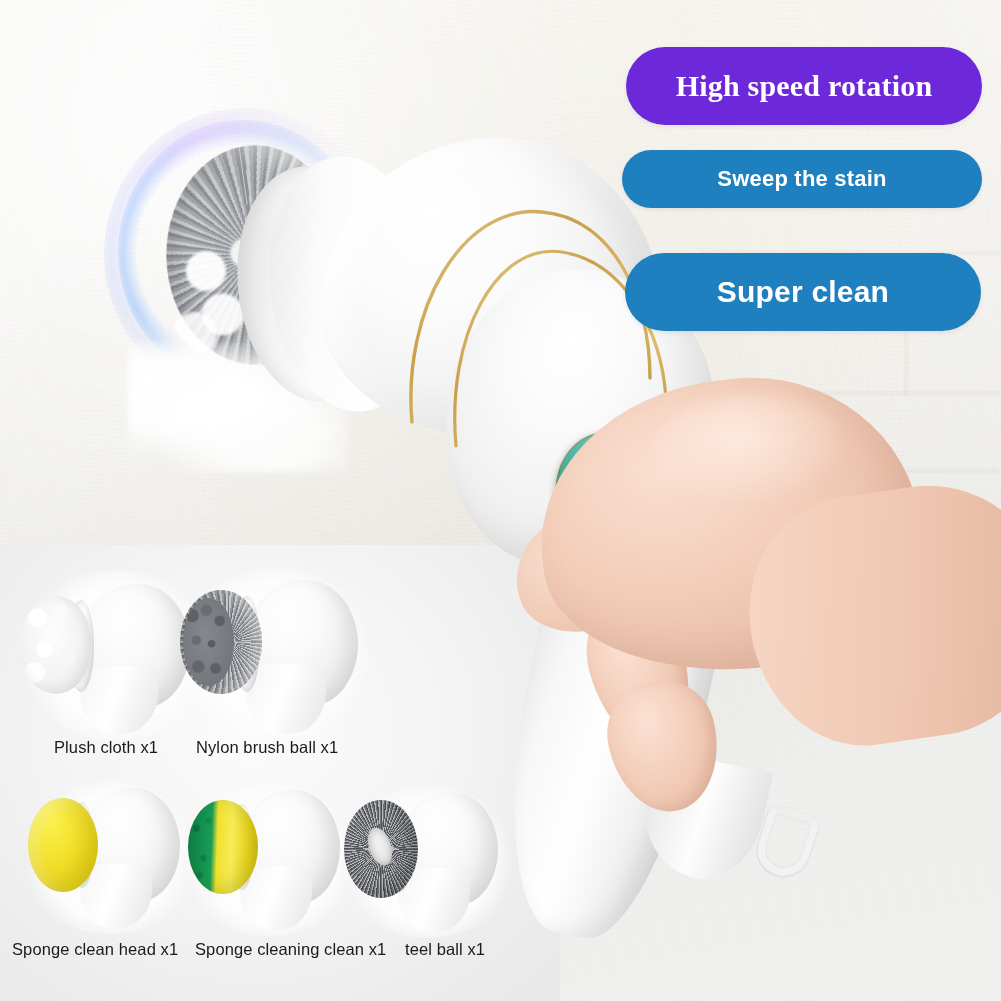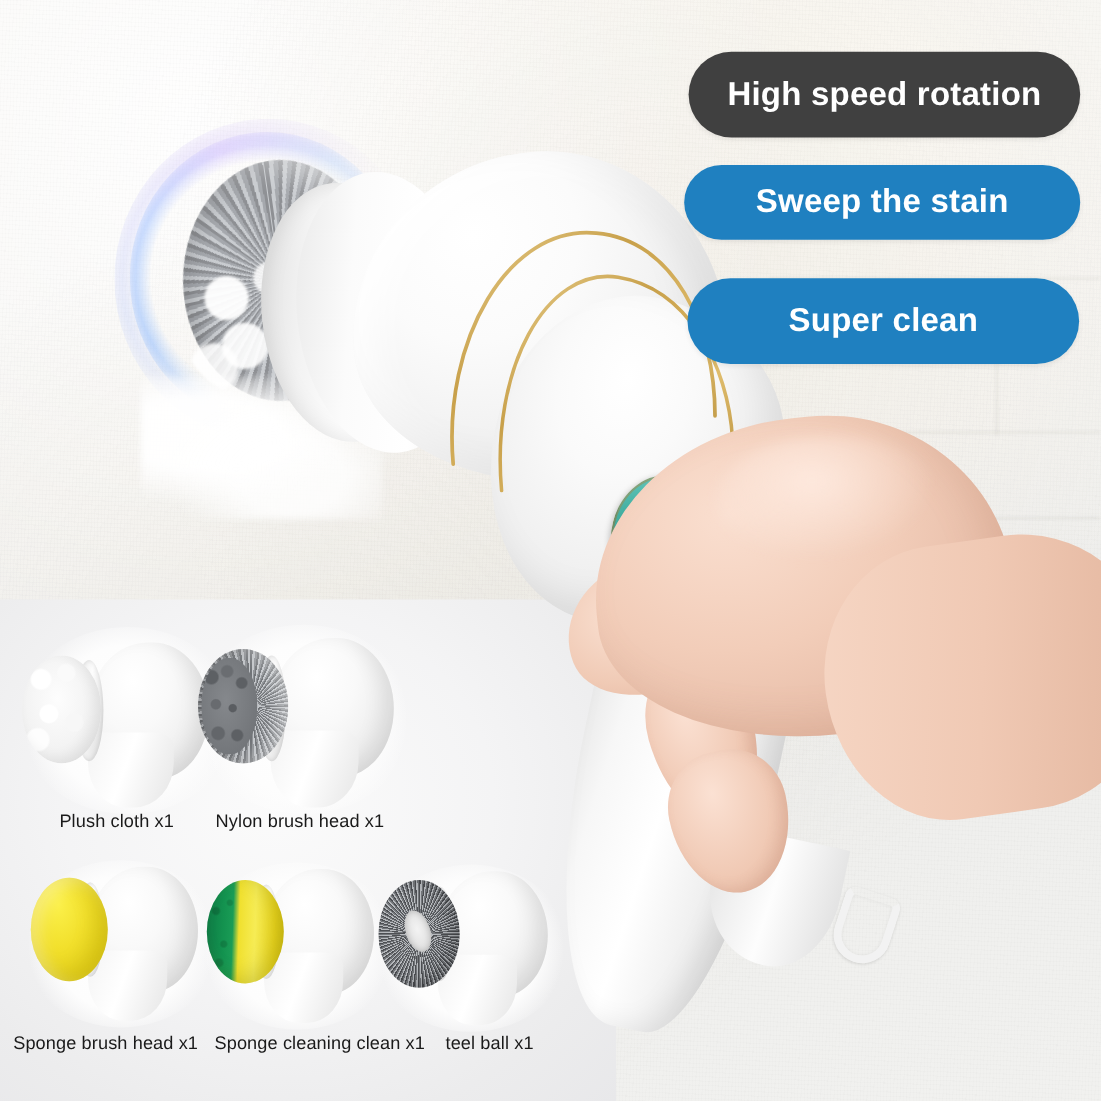--- a/index.html
+++ b/index.html
@@ -48,21 +48,21 @@
     position:absolute;
     display:flex; align-items:center; justify-content:center;
     border-radius:999px;
     color:#ffffff;
     font-weight:bold;
     letter-spacing:.2px;
     white-space:nowrap;
     box-shadow:0 2px 5px rgba(0,0,0,.07);
   }
   #badge-1{ left:626px; top:47px;  width:356px; height:78px; font-size:30px; }
-  #badge-2{ left:622px; top:150px; width:360px; height:68px; font-size:30px; }
+  #badge-2{ left:622px; top:150px; width:360px; height:58px; font-size:22px; }
   #badge-3{ left:625px; top:253px; width:356px; height:78px; font-size:30px; }
 
   
   #headline{
     position:absolute; left:10px; top:492px;
     font-size:35px; font-weight:bold; color:#141414;
     letter-spacing:-.4px; white-space:nowrap;
   }
 
   
@@ -376,21 +376,21 @@
   <div class="hand">
     <div class="thumb"></div>
     <div class="finger f1"></div>
     <div class="finger f2"></div>
     <div class="hand-back"></div>
     <div class="knuckle"></div>
     <div class="forearm"></div>
   </div>
 
 
-  <div class="badge" id="badge-1" style="background: #404040; color: rgb(255, 255, 255);">
+  <div class="badge" id="badge-1" style="background: #6d28d9; color: rgb(255, 255, 255); font-family: Liberation Serif, serif;">
     <span>High speed rotation</span>
   </div>
   <div class="badge" id="badge-2" style="background: rgb(31, 128, 192); color: rgb(255, 255, 255);">
     <span>Sweep the stain</span>
   </div>
   <div class="badge" id="badge-3" style="background: rgb(31, 128, 192); color: rgb(255, 255, 255);">
     <span>Super clean</span>
   </div>
 
   <div class="shot" style="left:16px; top:570px; width:200px; height:170px;">
@@ -403,21 +403,21 @@
 
   <div class="shot" style="left:176px; top:568px; width:200px; height:172px;">
     <div class="glow"></div>
     <div class="mount" style="left:72px; top:12px; width:110px; height:126px;"></div>
     <div class="foot" style="left:70px; top:96px; width:80px; height:70px;"></div>
     <div class="ring" style="left:58px; top:28px; width:26px; height:96px;"></div>
     <div class="pad pad-nylon" style="left:4px; top:22px; width:82px; height:104px;"></div>
   </div>
 
   <div class="acc-label" style="left:54px; top:738px;">Plush cloth x1</div>
-  <div class="acc-label" style="left:196px; top:738px;">Nylon brush head x1</div>
+  <div class="acc-label" style="left:196px; top:738px;">Nylon brush ball x1</div>
 
   <div class="shot" style="left:20px; top:782px; width:180px; height:152px;">
     <div class="glow"></div>
     <div class="mount" style="left:62px; top:6px; width:98px; height:114px;"></div>
     <div class="foot" style="left:60px; top:82px; width:72px; height:64px;"></div>
     <div class="ring" style="left:50px; top:20px; width:24px; height:86px;"></div>
     <div class="pad pad-sponge-y" style="left:8px; top:16px; width:70px; height:94px;"></div>
   </div>
 
   <div class="shot" style="left:180px; top:784px; width:180px; height:152px;">
@@ -429,17 +429,17 @@
   </div>
 
   <div class="shot" style="left:338px; top:786px; width:180px; height:152px;">
     <div class="glow"></div>
     <div class="mount" style="left:62px; top:6px; width:98px; height:114px;"></div>
     <div class="foot" style="left:60px; top:82px; width:72px; height:64px;"></div>
     <div class="ring" style="left:50px; top:20px; width:24px; height:86px;"></div>
     <div class="pad pad-steel" style="left:6px; top:14px; width:74px; height:98px;"></div>
   </div>
 
-  <div class="acc-label" style="left:12px; top:940px;">Sponge brush head x1</div>
+  <div class="acc-label" style="left:12px; top:940px;">Sponge clean head x1</div>
   <div class="acc-label" style="left:195px; top:940px;">Sponge cleaning clean x1</div>
   <div class="acc-label" style="left:405px; top:940px;">teel ball x1</div>
 
 </div>
 
 </body></html>

